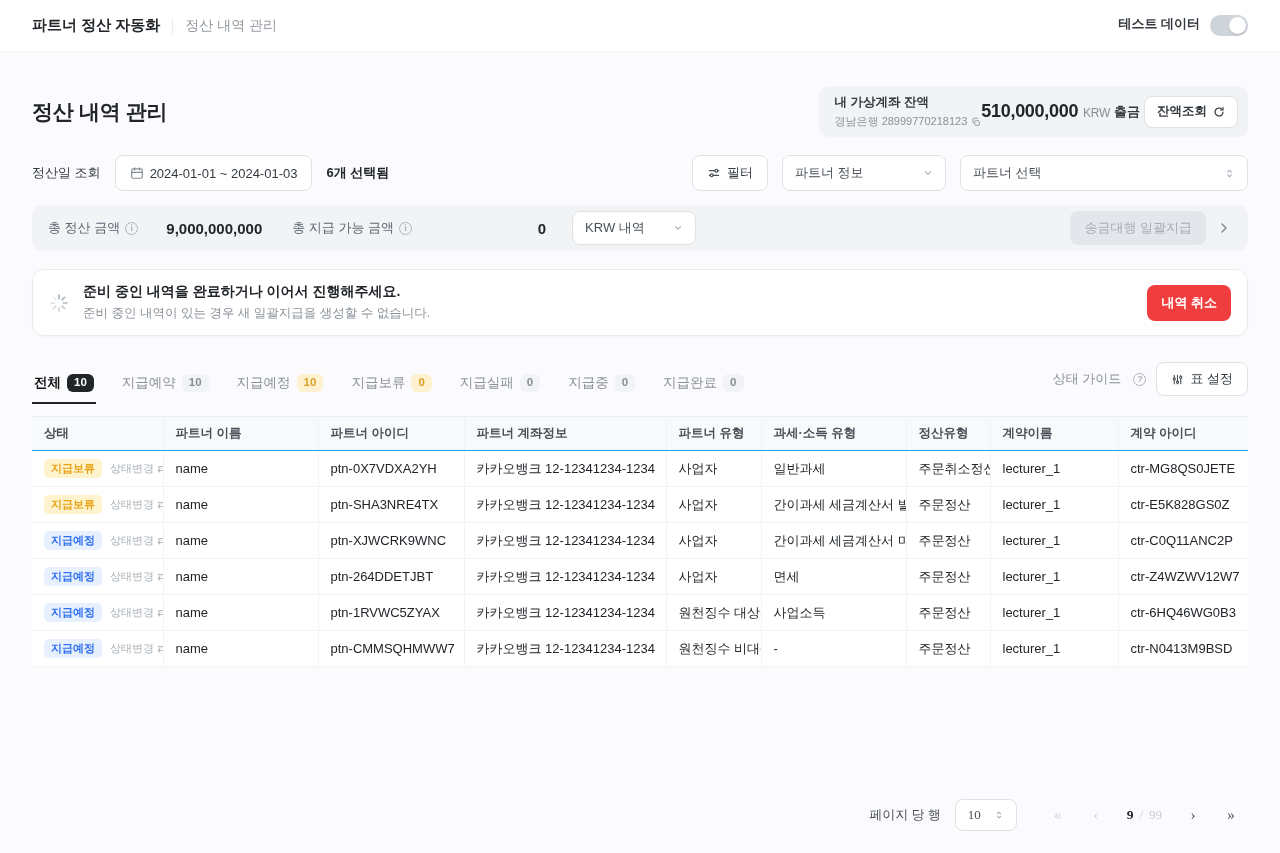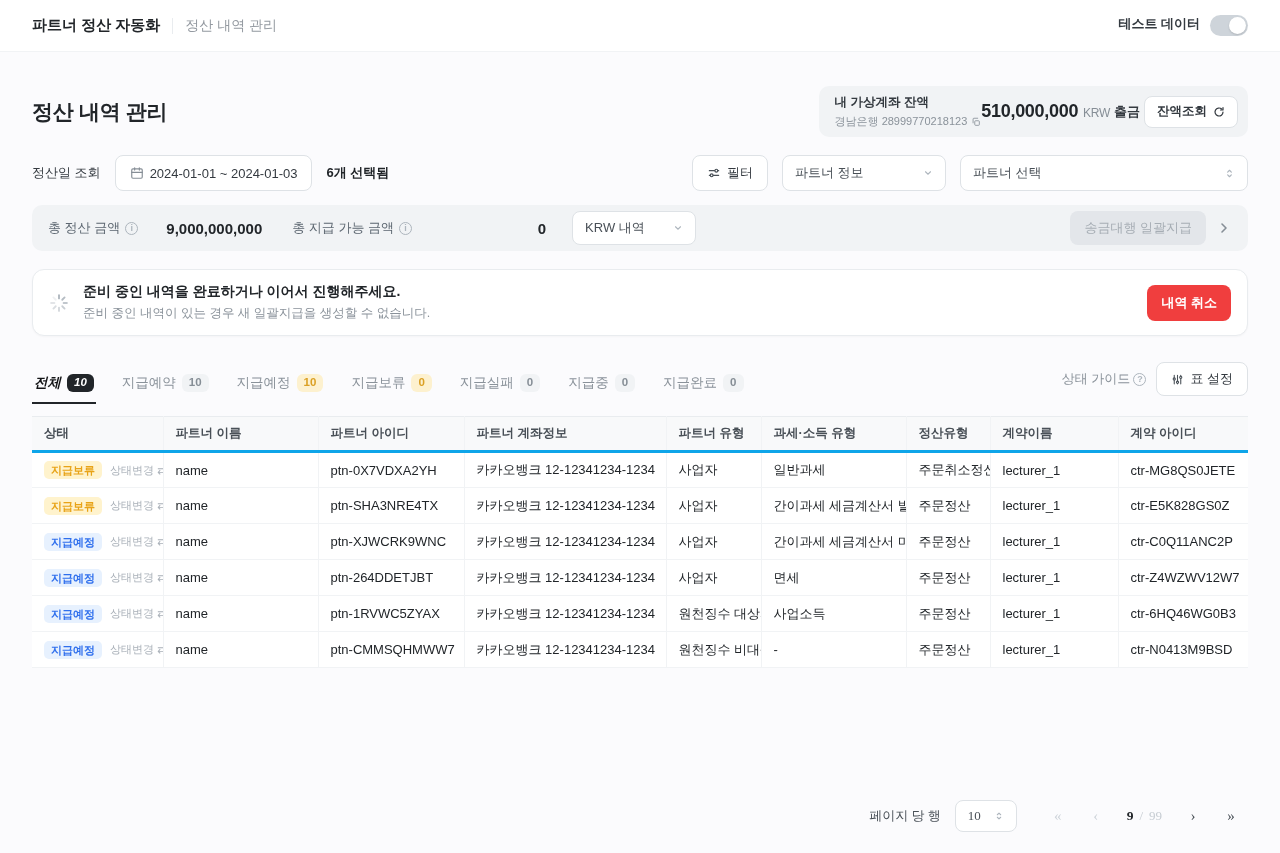--- a/index.html
+++ b/index.html
@@ -63,32 +63,32 @@
   .notice-card{margin-top:18px;background:#fff;border:1px solid #e9ecef;border-radius:12px;padding:13px 16px;display:flex;align-items:center;gap:14px;box-shadow:0 1px 2px rgba(20,20,40,.03);}
   .notice-text .n-title{font-size:14px;font-weight:700;color:#212529;}
   .notice-text .n-sub{font-size:12.5px;color:#8a929a;margin-top:4px;}
   .notice-actions{margin-left:auto;display:flex;align-items:center;gap:8px;}
   .btn-danger{background:#f03e3e;color:#fff;border:none;border-radius:8px;height:36px;padding:0 14px;font-size:13px;font-weight:700;}
 
   
   .tabs-row{margin-top:26px;display:flex;align-items:flex-end;justify-content:space-between;}
   .tabs{display:flex;align-items:flex-end;gap:24px;}
   .tab{display:inline-flex;align-items:center;gap:6px;background:none;border:none;padding:0 2px 10px;font-size:13.5px;color:#8a929a;border-bottom:2px solid transparent;}
-  .tab.active{color:#131416;font-weight:700;border-bottom-color:#212529;font-style:italic;}
+  .tab.active{color:#131416;font-weight:700;border-bottom-color:#212529;}
   .tab-badge{border-radius:6px;padding:2px 7px;font-size:11.5px;font-weight:700;line-height:1.2;}
   .tab-badge.dark{background:#212529;color:#fff;}
   .tab-badge.gray{background:#f1f3f5;color:#868e96;}
   .tab-badge.amber{background:#fdf1cf;color:#dba024;}
   .tabs-actions{display:flex;align-items:center;gap:10px;padding-bottom:8px;}
-  .status-guide{display:inline-flex;align-items:center;gap:3px;background:none;border:none;font-size:13px;color:#8a929a;}
+  .status-guide{display:inline-flex;align-items:center;gap:12px;background:none;border:none;font-size:13px;color:#8a929a;}
   .btn.h34{height:34px;}
 
   
   .data-table{margin-top:12px;width:100%;border-collapse:collapse;table-layout:fixed;background:#fff;}
-  .data-table thead th{background:#f8f9fa;border-top:1px solid #e9ecef;border-bottom:3px solid #0ea5e9;font-size:12.5px;font-weight:700;color:#495057;text-align:left;padding:8px 12px;white-space:nowrap;overflow:hidden;}
+  .data-table thead th{background:#f8f9fa;border-top:1px solid #e9ecef;border-bottom:1px solid #0ea5e9;font-size:12.5px;font-weight:700;color:#495057;text-align:left;padding:8px 12px;white-space:nowrap;overflow:hidden;}
   .data-table th:not(:last-child),.data-table td:not(:last-child){border-right:1px solid #f1f3f5;}
   .data-table tbody td{border-bottom:1px solid #f1f3f5;font-size:13px;color:#212529;padding:8px 12px;height:36px;white-space:nowrap;overflow:hidden;}
   .status-cell-inner{display:flex;align-items:center;gap:8px;}
   .badge{border-radius:5px;padding:3px 7px;font-size:11px;font-weight:700;line-height:1.1;white-space:nowrap;}
   .badge.hold{background:#fff3cd;color:#e8a317;}
   .badge.scheduled{background:#e7f1fe;color:#2f6fed;}
   .status-change{background:none;border:none;font-size:11px;color:#aab1b9;display:inline-flex;align-items:center;gap:3px;padding:0;white-space:nowrap;}
 
   
   .pagination{margin-top:132px;display:flex;align-items:center;justify-content:flex-end;gap:14px;font-family:Liberation Serif, serif;}

